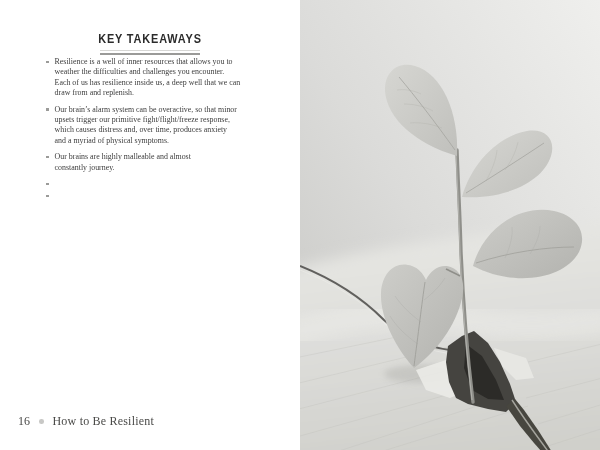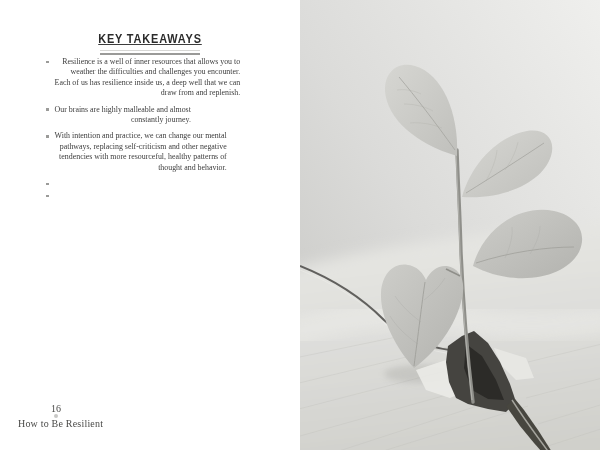--- a/index.html
+++ b/index.html
@@ -1,37 +1,37 @@
 <!DOCTYPE html>
 <html><head>
 <meta charset="utf-8">
 <style>
   html,body{margin:0;padding:0;background:#ffffff;}
   body{width:600px;height:450px;overflow:hidden;}
   .spread{display:flex;width:600px;height:450px;}
 
   
   .page-left{position:relative;width:300px;height:450px;background:#ffffff;
-    font-family:"Liberation Serif",serif;color:#3c3c3c;text-decoration:underline;}
+    font-family:"Liberation Serif",serif;color:#3c3c3c;}
   .title{margin:31px 0 0 0;text-align:center;
     font-family:"Liberation Sans",sans-serif;font-weight:bold;font-size:13px;
     letter-spacing:1px;color:#2b2b2b;transform:scaleX(.84);transform-origin:center;}
   .rule{width:100px;margin:4px auto 0 auto;}
   .rule-light{display:block;height:1px;background:#d7d7d5;margin-bottom:2px;}
   .rule-dark{display:block;height:2px;background:#9a9a98;}
 
   .takeaways{position:absolute;top:57px;left:46px;width:232px;
-    margin:0;padding:0;list-style:none;text-align:right;}
+    margin:0;padding:0;list-style:none;}
   .takeaways li{display:flex;margin:0 0 6px 0;font-size:7.9px;line-height:10.4px;}
   .bullet{flex:0 0 auto;width:2.6px;height:2.6px;background:#9b9b99;
     margin:3.6px 6px 0 0;}
   .tk-text{white-space:pre;}
 
   .footer{position:absolute;left:18px;bottom:21px;display:flex;align-items:center;
-    font-size:10px;color:#4a4a48;flex-direction:column;}
+    font-size:12px;color:#4a4a48;}
   .page-num{margin-right:9px;}
   .dot{width:4.5px;height:4.5px;border-radius:50%;background:#c8c8c6;margin-right:9px;}
   .book-title{letter-spacing:.2px;text-align:center;}
 
   
   .page-right{position:relative;width:300px;height:450px;overflow:hidden;}
   .page-right svg{display:block;}
 </style>
 </head>
 <body>
@@ -48,29 +48,29 @@
     <ul class="takeaways">
       <li>
         <span class="bullet"></span>
         <span class="tk-text">Resilience is a well of inner resources that allows you to
 weather the difficulties and challenges you encounter.
 Each of us has resilience inside us, a deep well that we can
 draw from and replenish.</span>
       </li>
       <li>
         <span class="bullet"></span>
-        <span class="tk-text">Our brains are highly malleable and almost
-constantly journey.</span>
+        <span class="tk-text">Our brain’s alarm system can be overactive, so that minor
+upsets trigger our primitive fight/flight/freeze response,
+which causes distress and, over time, produces anxiety
+and a myriad of physical symptoms.</span>
       </li>
       <li>
         <span class="bullet"></span>
-        <span class="tk-text">With intention and practice, we can change our mental
-pathways, replacing self-criticism and other negative
-tendencies with more resourceful, healthy patterns of
-thought and behavior.</span>
+        <span class="tk-text">Our brains are highly malleable and almost
+constantly journey.</span>
       </li>
       <li>
         <span class="bullet"></span>
       </li>
       <li>
         <span class="bullet"></span>
       </li>
     </ul>
 
     <div class="footer">

